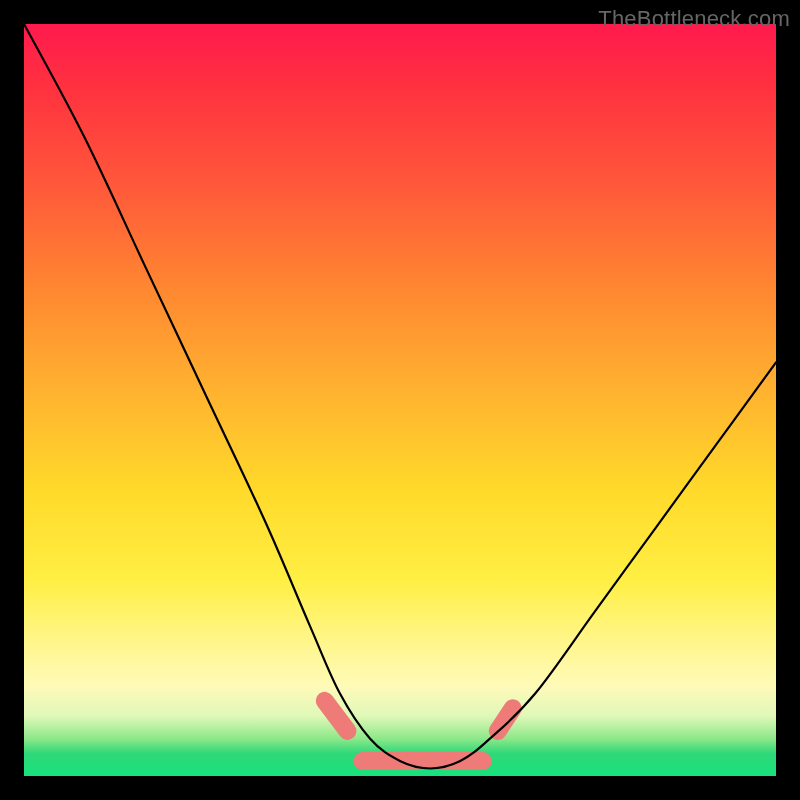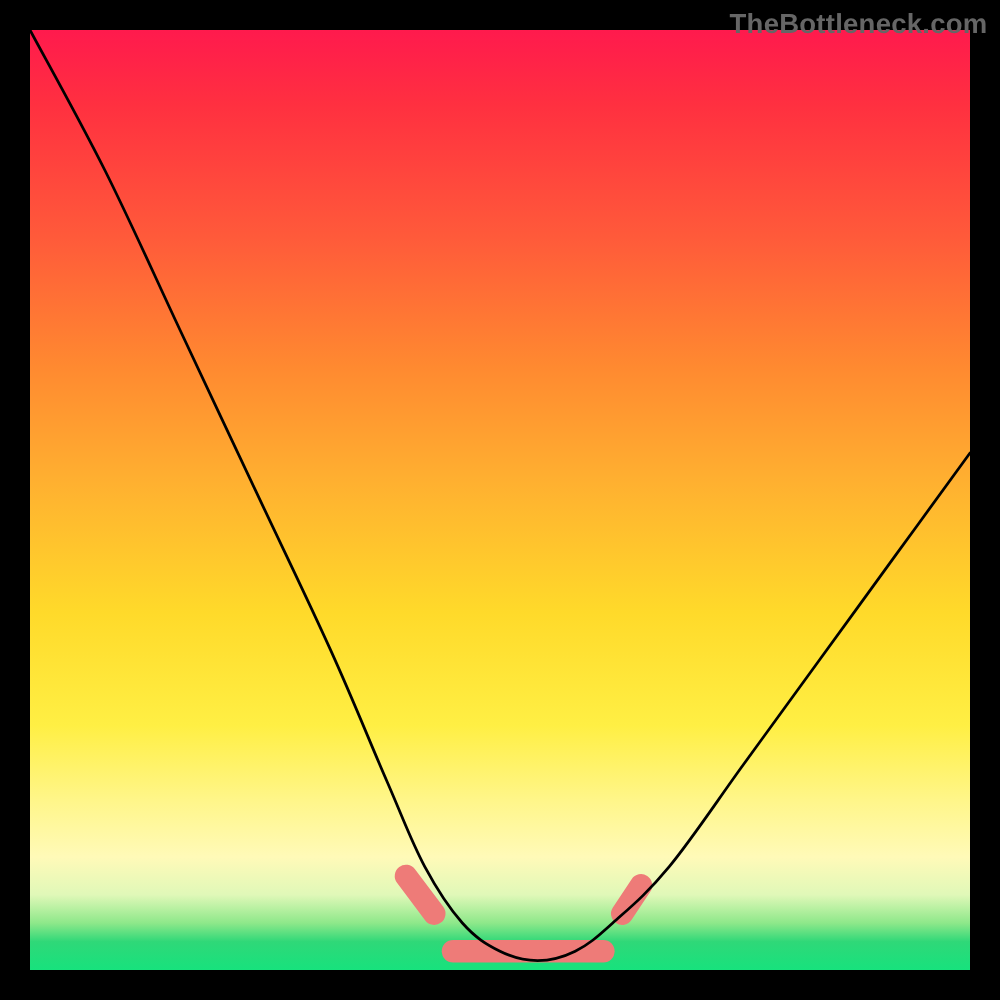--- a/index.html
+++ b/index.html
@@ -31,21 +31,21 @@
       #8ee88a 95%,
       #2fd878 97%,
       #17e27d 100%);
   }
   .watermark {
     position: absolute;
     top: 6px;
     right: 10px;
     color: #666;
     font-size: 22px;
-    font-weight: 700;
+    font-weight: 400;
     letter-spacing: 0.2px;
     z-index: 5;
   }
   svg.plot {
     position: absolute;
     left: 0;
     top: 0;
     width: 752px;
     height: 752px;
     z-index: 2;

